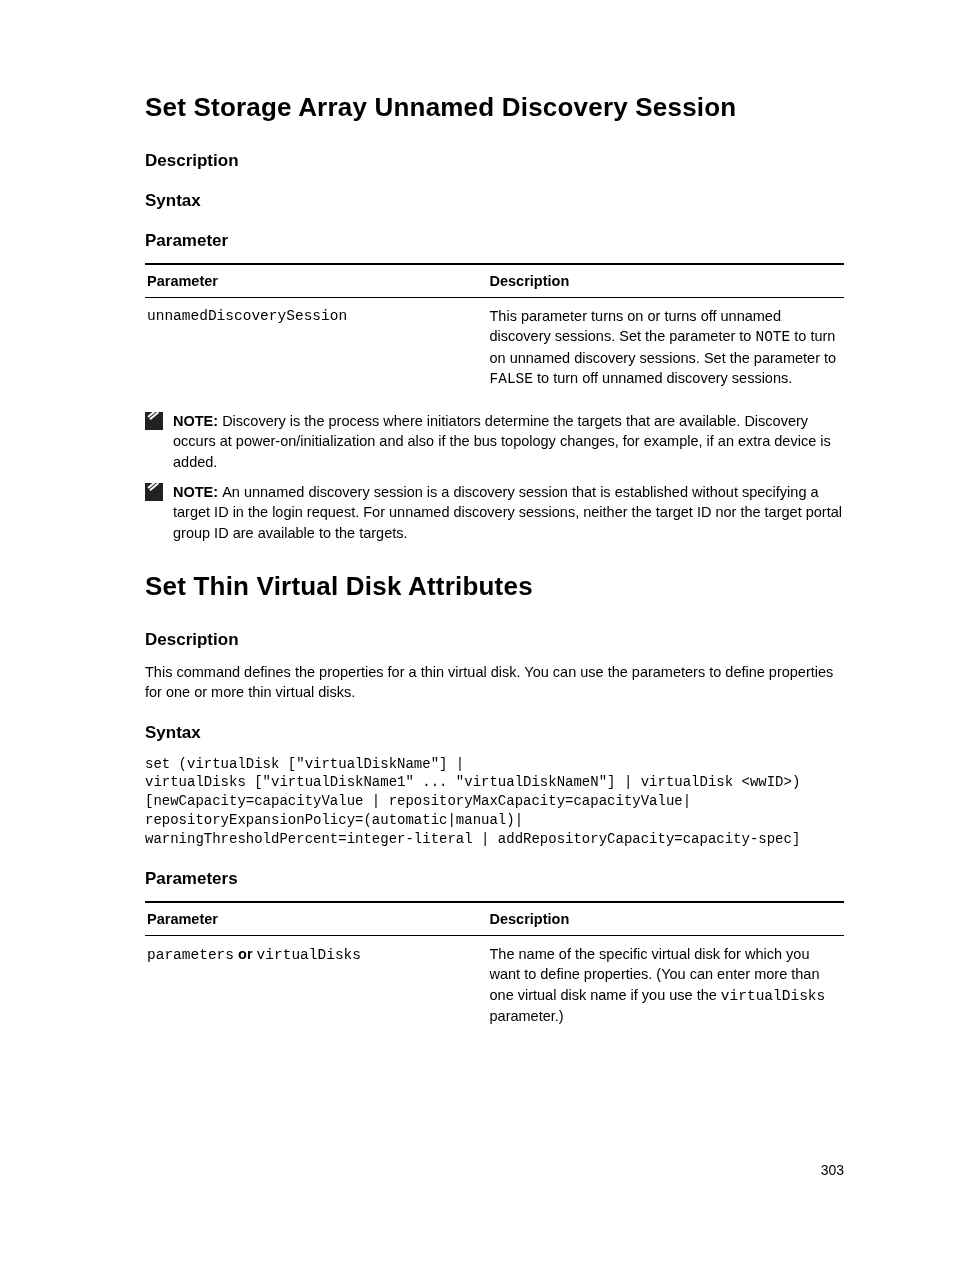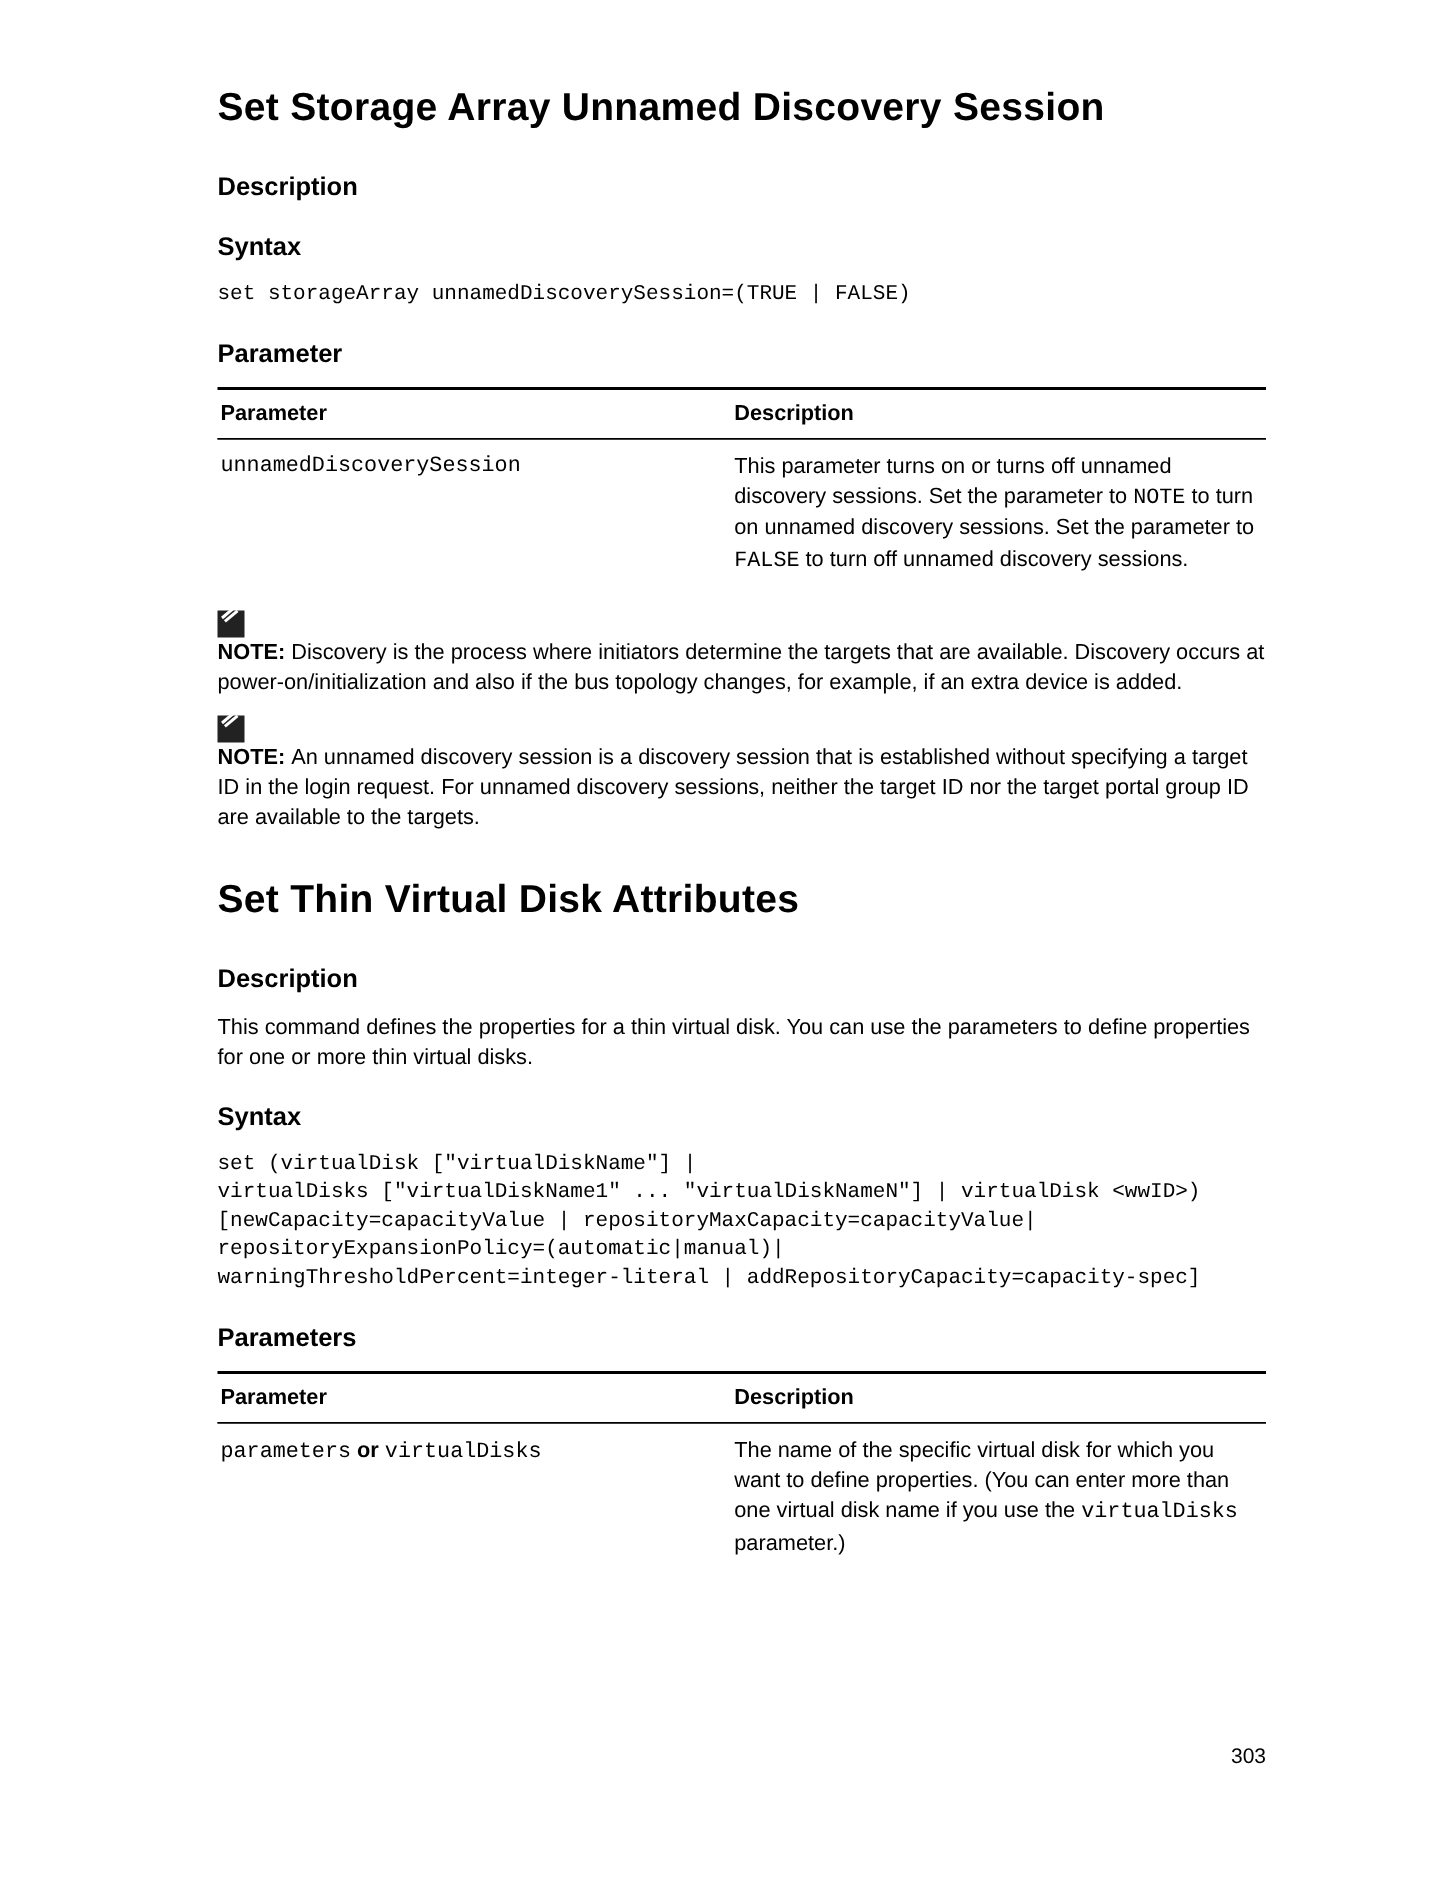--- a/index.html
+++ b/index.html
@@ -5,21 +5,21 @@
   * { box-sizing: border-box; margin: 0; padding: 0; }
   body {
     background: #fff;
     width: 954px;
     height: 1268px;
     position: relative;
     font-family: Arial, Helvetica, sans-serif;
     color: #000;
   }
   .page {
-    padding: 56px 110px 0 145px;
+    padding: 92px 110px 0 145px;
   }
   h1 {
     font-size: 26px;
     font-weight: bold;
     margin-bottom: 28px;
     letter-spacing: 0.2px;
   }
   h2 {
     font-size: 17px;
     font-weight: bold;
@@ -59,21 +59,20 @@
     font-size: 14.5px;
     padding: 8px 6px 8px 2px;
     line-height: 1.4;
   }
   table.param th:first-child, table.param td:first-child { width: 49%; }
   .mono { font-family: "Courier New", Courier, monospace; }
   .notewrap {
     display: flex;
     align-items: flex-start;
     margin-bottom: 10px;
-    flex-direction: column;
   }
   .noteicon {
     width: 18px;
     height: 18px;
     flex: 0 0 18px;
     margin-right: 10px;
     margin-top: 1px;
     background: #222;
     position: relative;
   }
@@ -104,21 +103,20 @@
 </head>
 <body>
 
 <div class="page">
 
   <h1>Set Storage Array Unnamed Discovery Session</h1>
 
   <h2>Description</h2>
 
   <h2>Syntax</h2>
-  <pre class="code">set storageArray unnamedDiscoverySession=(TRUE | FALSE)</pre>
 
   <h2>Parameter</h2>
   <table class="param">
     <thead>
       <tr>
         <th>Parameter</th>
         <th>Description</th>
       </tr>
     </thead>
     <tbody>

